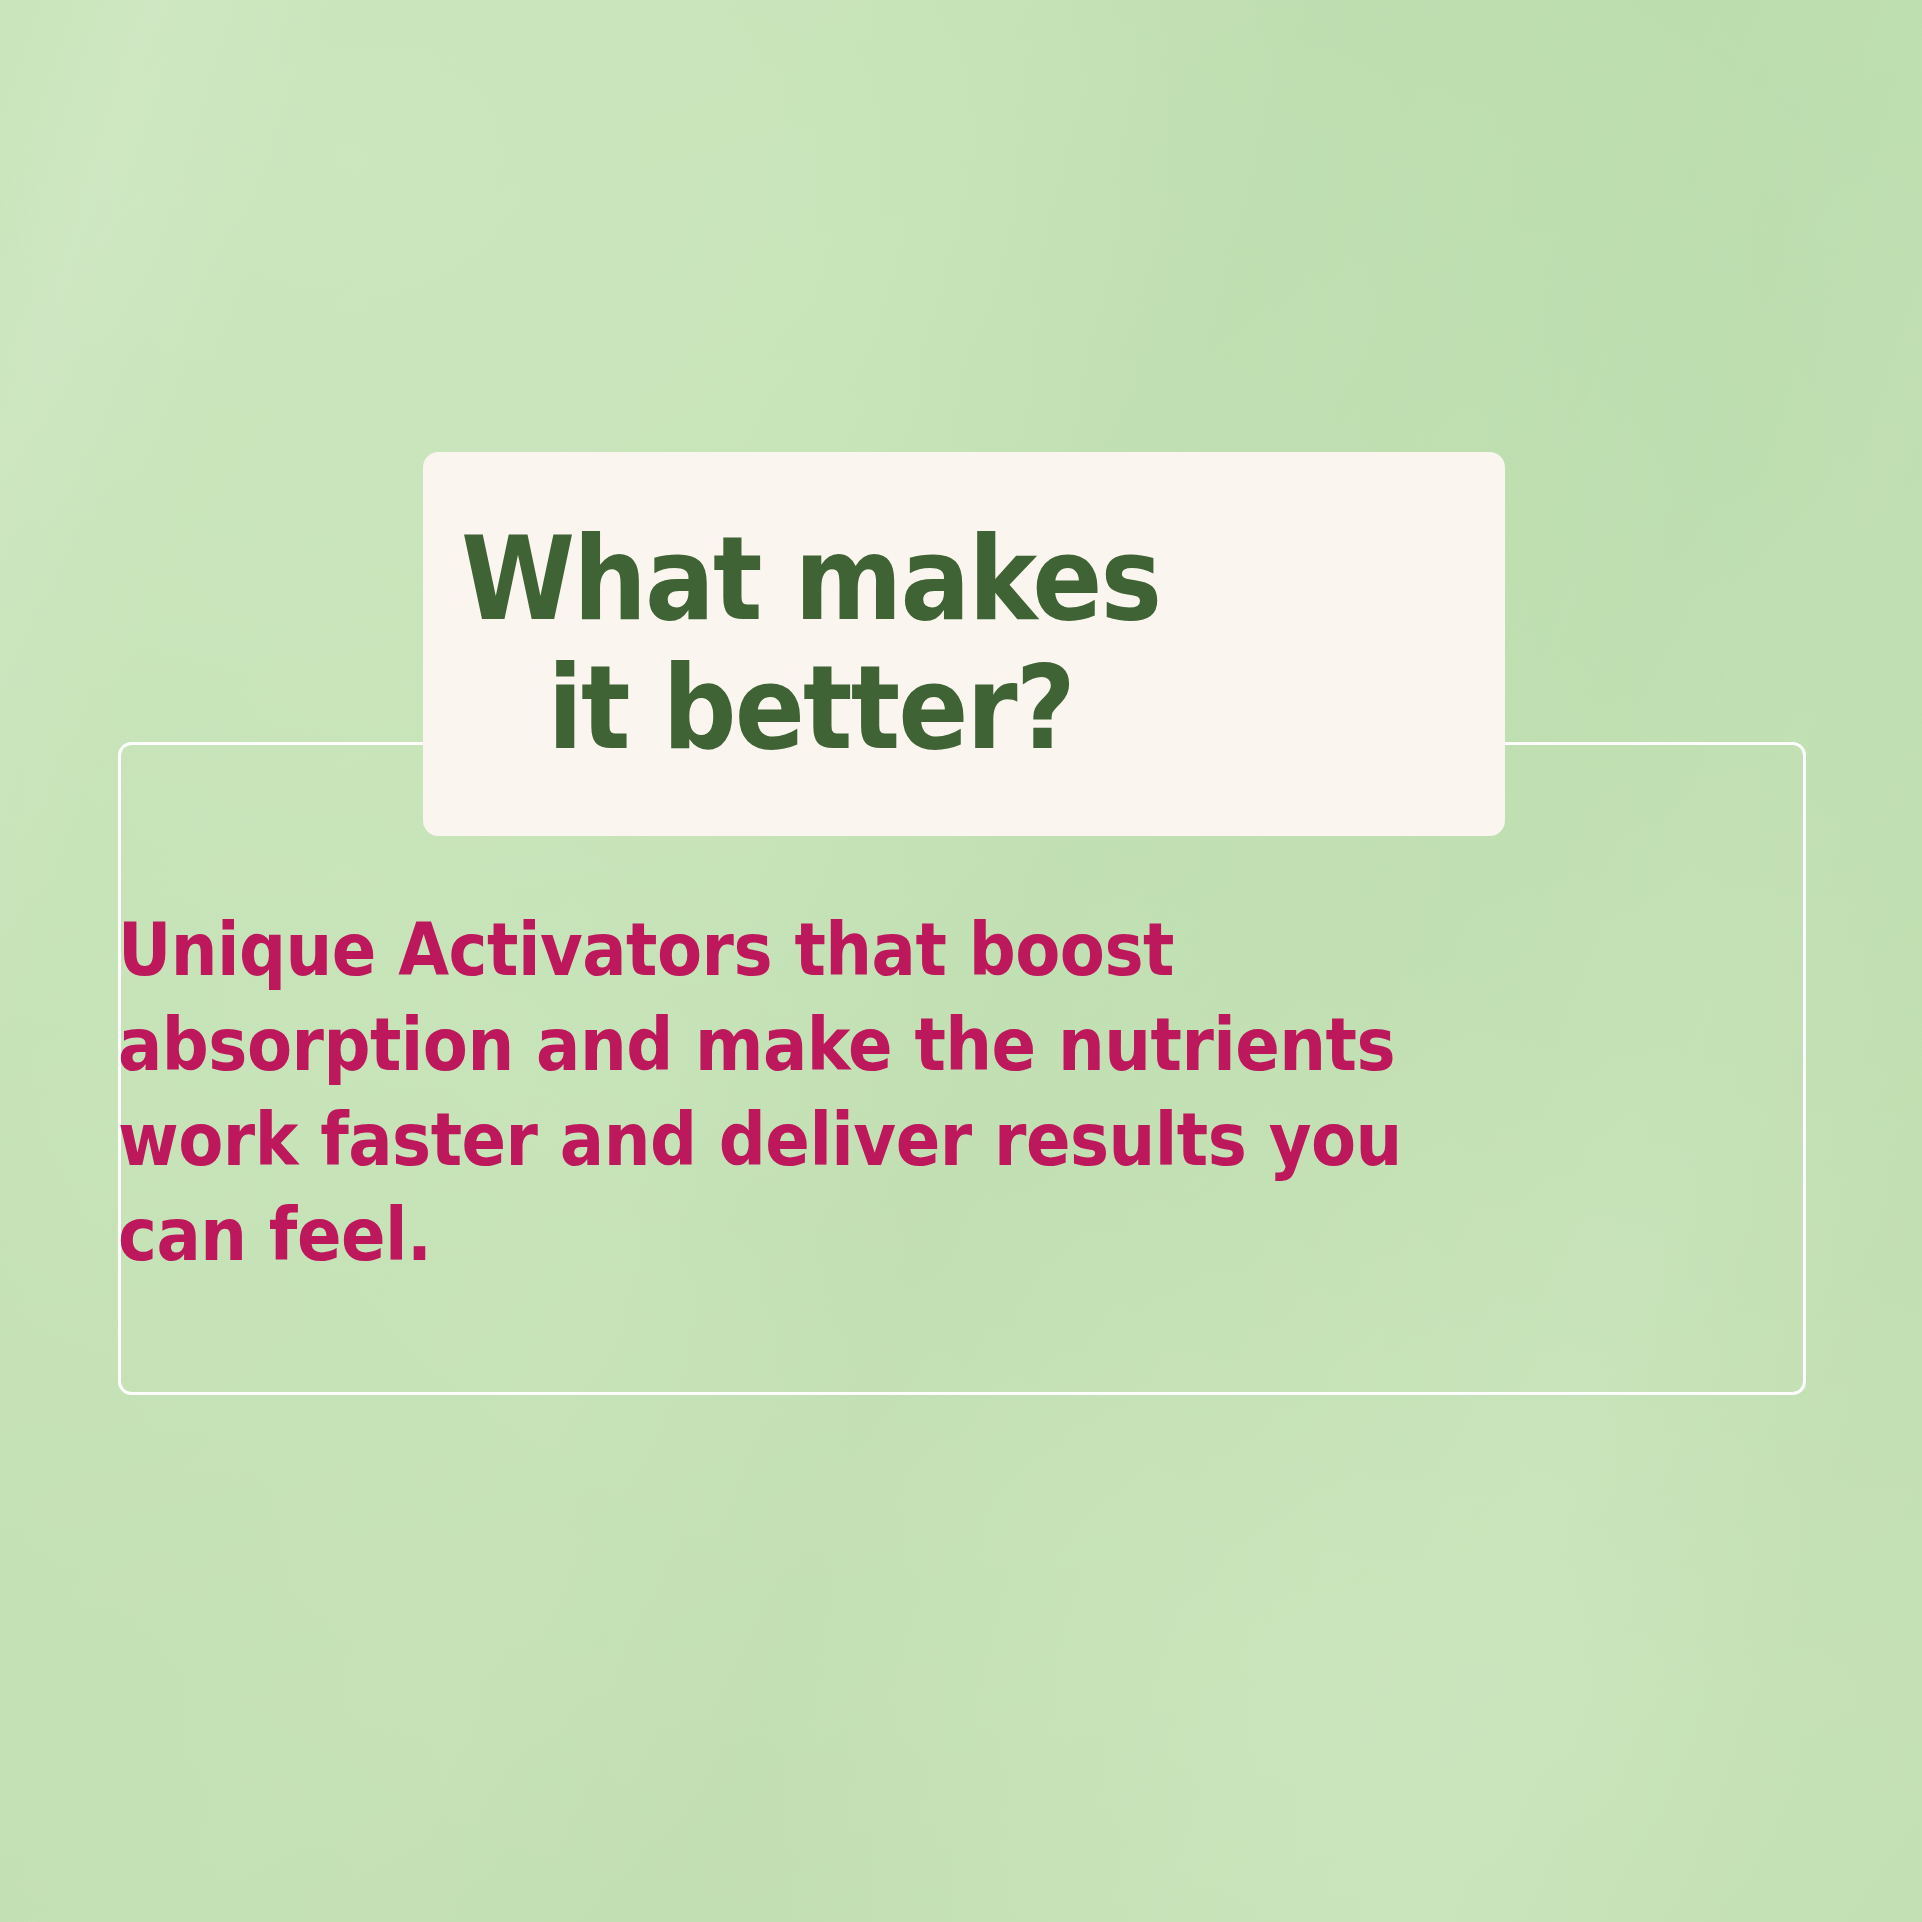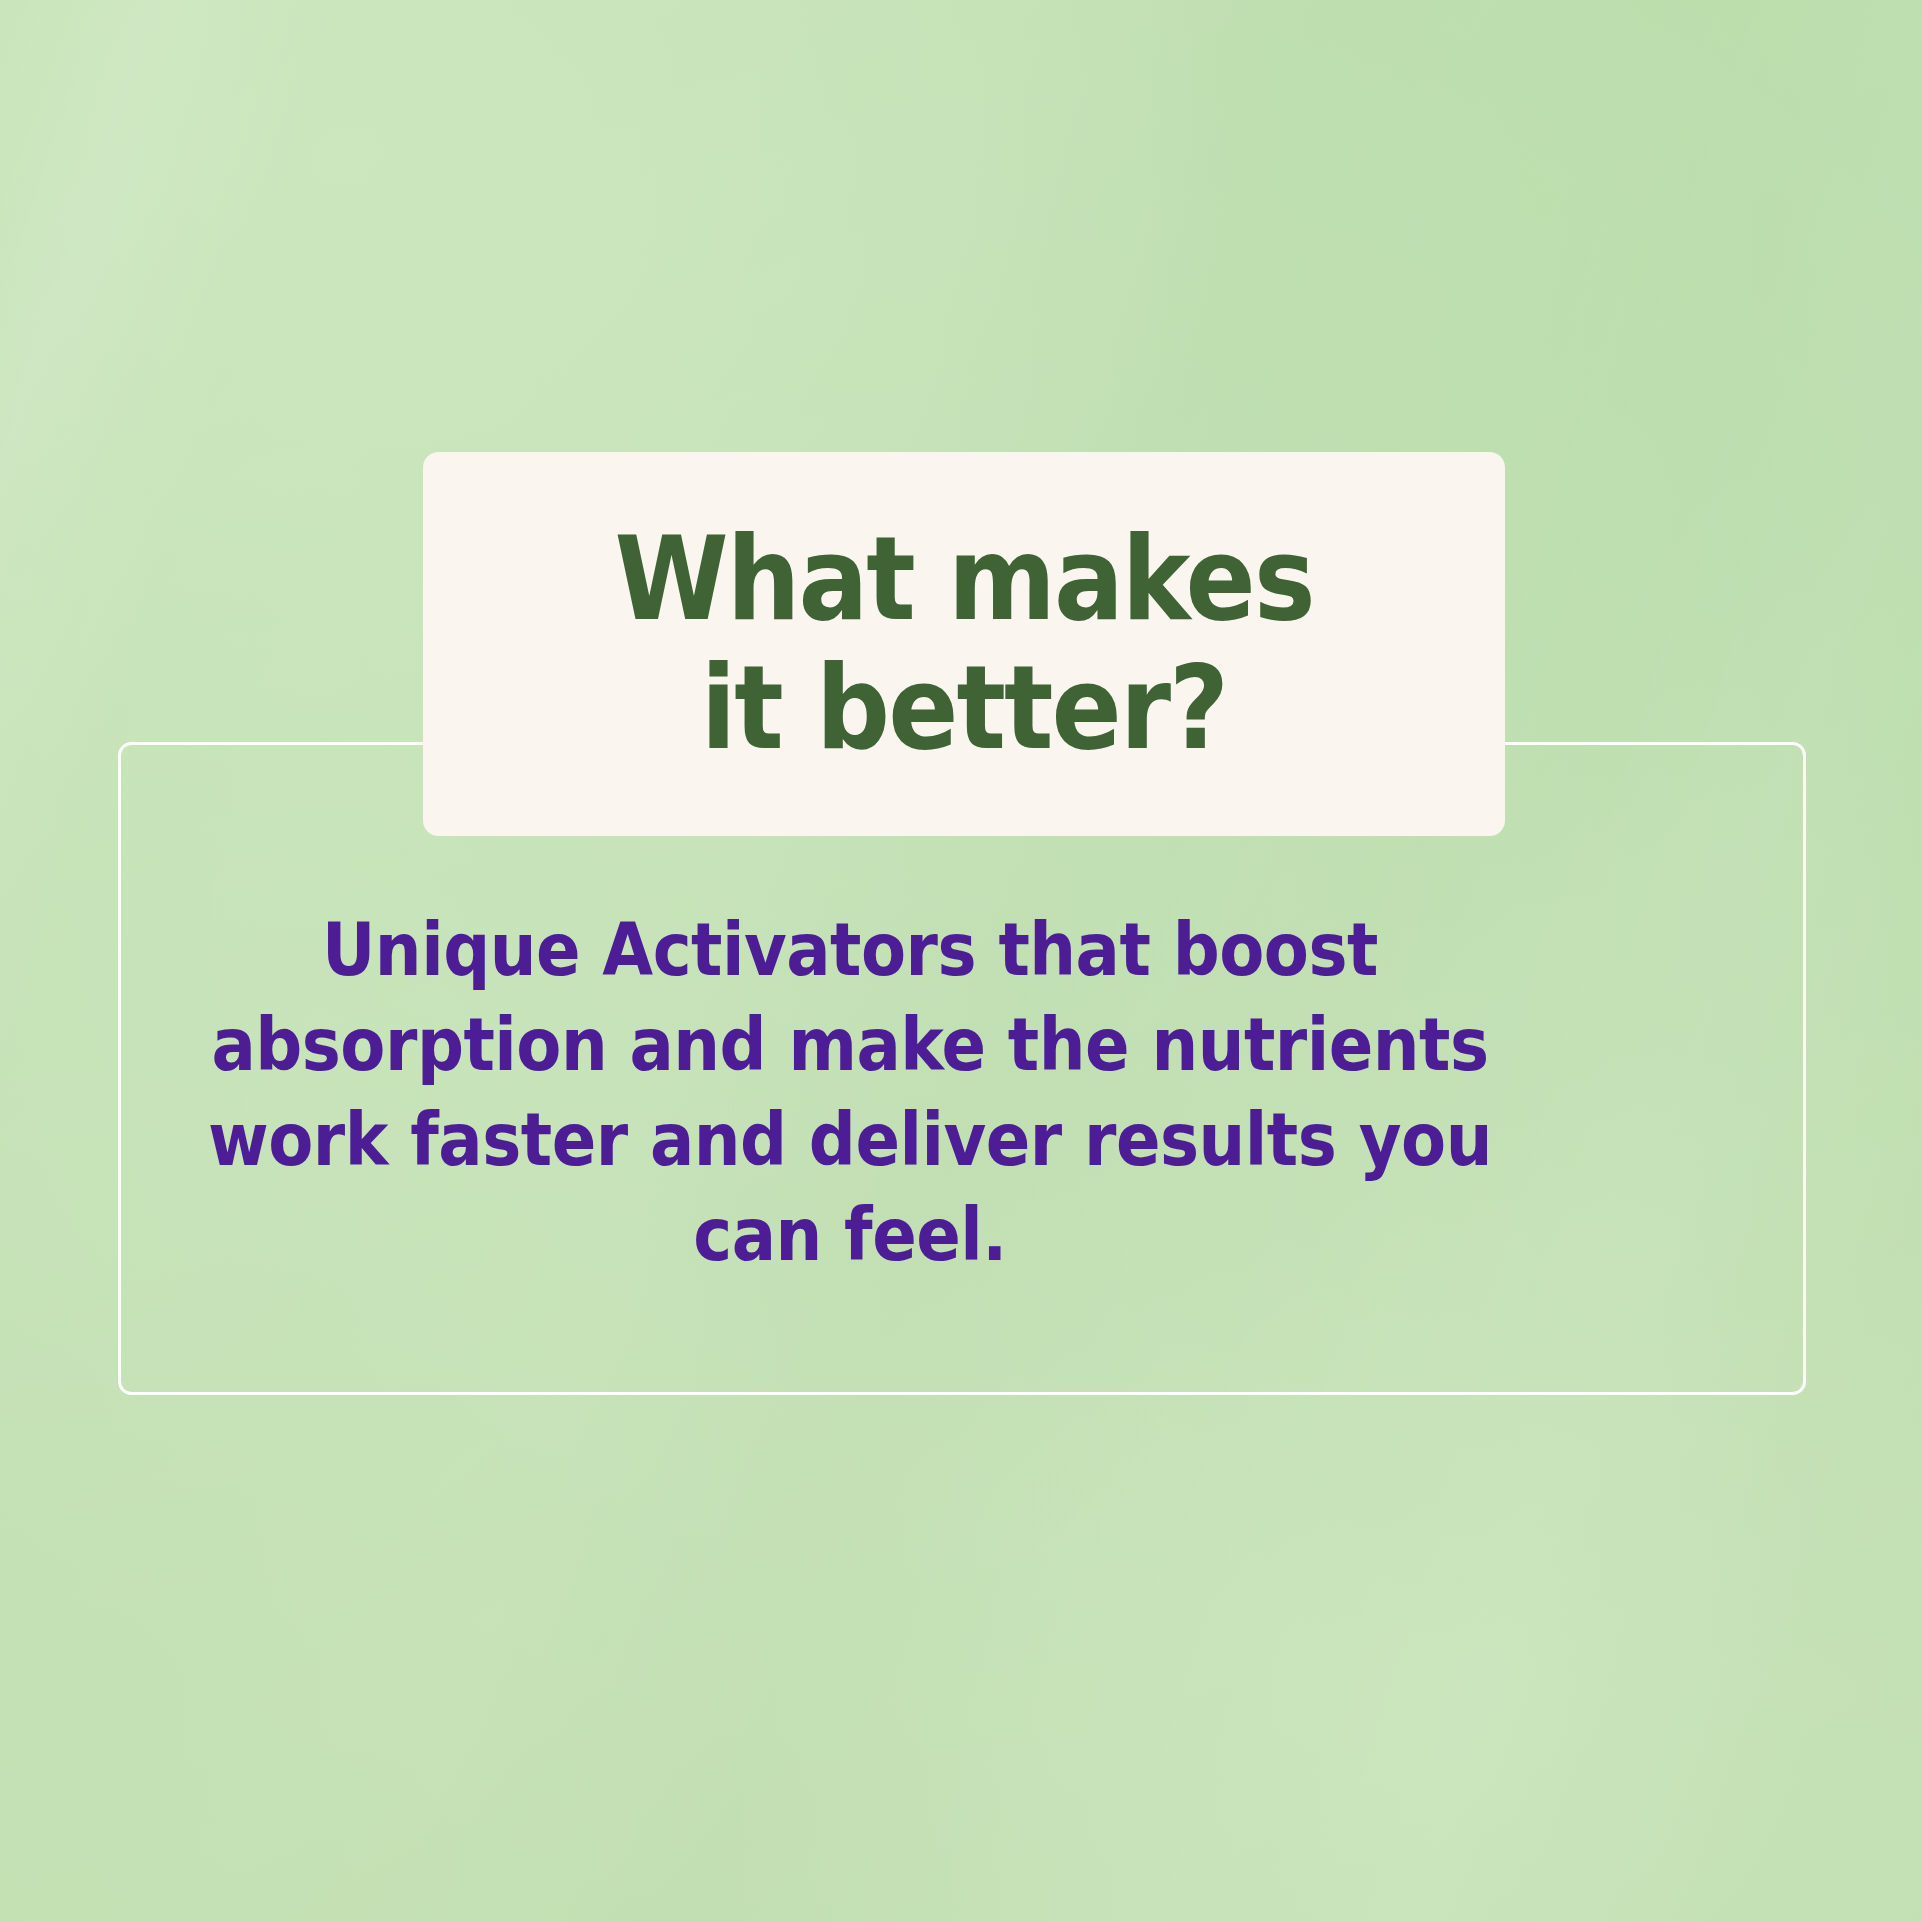--- a/index.html
+++ b/index.html
@@ -64,43 +64,42 @@
     border-radius: 13.4px;
     box-sizing: border-box;
   }
 
   
   .frame-copy {
     position: absolute;
     left: 118px;
     top: 903px;
     width: 1464px;
-    text-align: center;
-    color: #4c1d95;
+    text-align: left;
+    color: #be185d;
     font-family: "DejaVu Sans Condensed", "Liberation Sans Narrow", "Liberation Sans", sans-serif;
     font-weight: 700;
     font-size: 73px;
     line-height: 1.30;
     letter-spacing: -0.5px;
     white-space: pre-line;
   }
 
   
   .headline-card {
     position: absolute;
     left: 423px;
     top: 452px;
     width: 1082px;
     height: 384px;
     background: #faf5ef;
     border-radius: 15.4px;
     box-sizing: border-box;
     display: flex;
     align-items: center;
-    justify-content: center;
     padding: 0 38px;
   }
   .headline-text {
     color: #3f6334;
     font-family: "DejaVu Sans Condensed", "Liberation Sans Narrow", "Liberation Sans", sans-serif;
     font-weight: 700;
     font-size: 115px;
     line-height: 1.12;
     letter-spacing: -1.9px;
     text-align: center;

